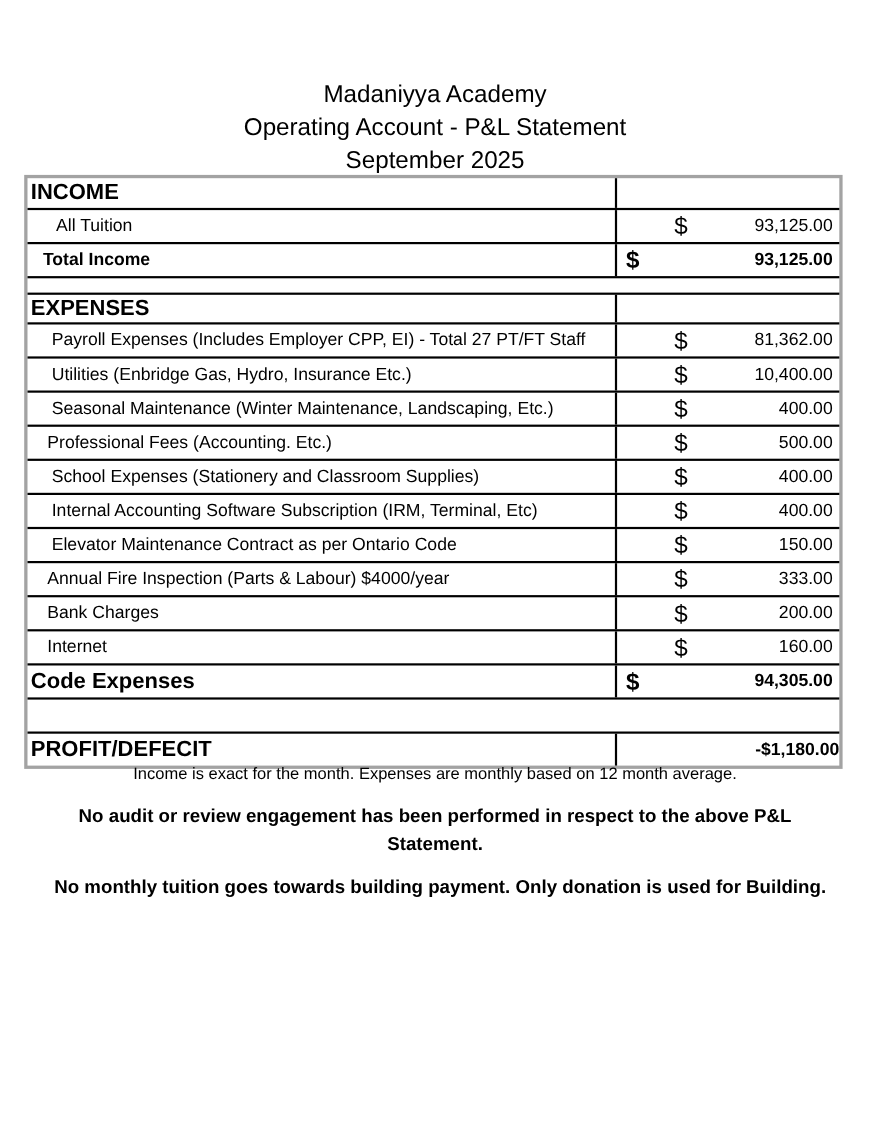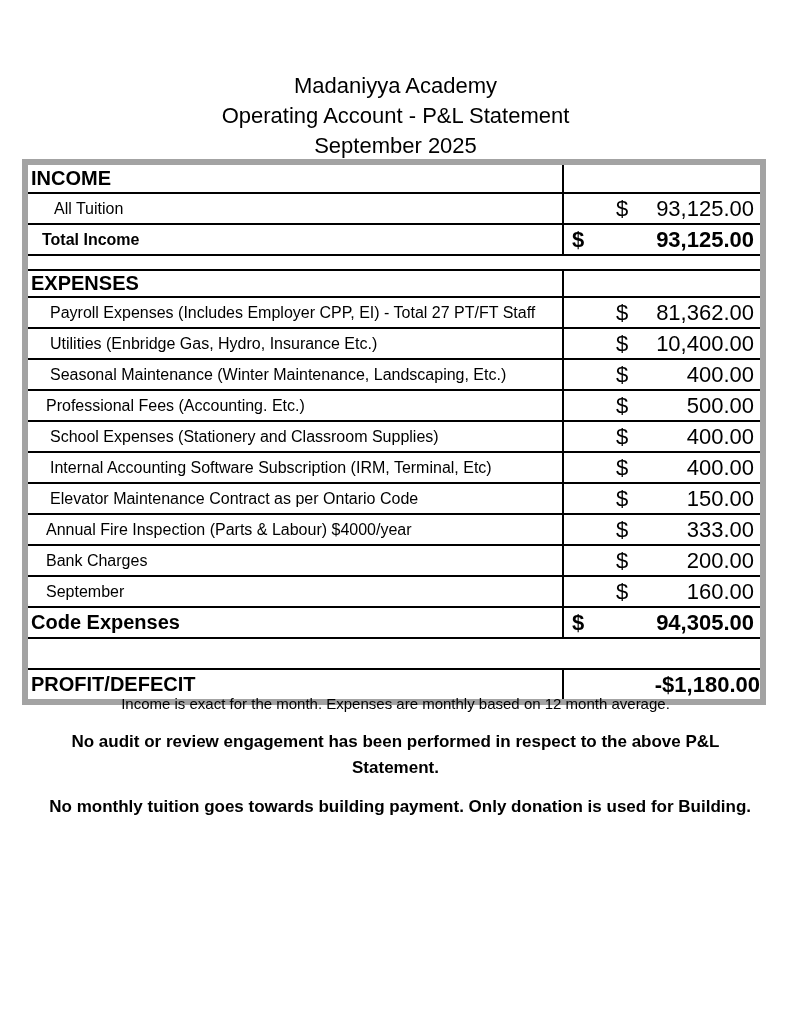--- a/index.html
+++ b/index.html
@@ -2,29 +2,29 @@
 <html><head>
 <meta charset="utf-8">
 <style>
   html, body { margin: 0; padding: 0; background: #ffffff; }
   body { width: 791px; height: 1024px; position: relative; overflow: hidden;
          font-family: "Liberation Sans", "DejaVu Sans", sans-serif; color: #000; }
   .title { position: absolute; left: 0; width: 791px; text-align: center;
            font-size: 22px; line-height: 30px; top: 71px; }
   .title div { height: 30px; }
   .tbl { position: absolute; left: 22px; top: 159px; width: 744px;
-         border: 6px solid #a3a3a3; box-sizing: border-box; }
+         border: 3px solid #a3a3a3; box-sizing: border-box; }
   .row { display: flex; border-top: 2px solid #000; box-sizing: border-box; }
   .row:first-child { border-top: none; }
   .c1 { width: 536px; box-sizing: border-box; border-right: 2px solid #000;
         display: flex; align-items: center; white-space: nowrap; overflow: hidden; }
   .c2 { flex: 1; display: flex; align-items: center; box-sizing: border-box;
         padding: 0 6px 0 8px; }
   .c2 .dol { font-size: 22px; width: 30px; }
-  .c2 .amt { flex: 1; text-align: right; font-size: 22px; }
+  .c2 .amt { flex: 1; text-align: right; font-size: 16px; }
   .h-sec { height: 27px; }
   .h-sec .c1 { font-weight: bold; font-size: 20px; padding-left: 3px; }
   .h-item { height: 31px; gap: 44px; }
   .h-item .c1 { font-size: 16px; }
   .h-total { height: 31px; }
   .h-total .c1 { font-weight: bold; font-size: 16px; padding-left: 14px; }
   .h-total .c2 { font-weight: bold; }
   .h-bigtotal { height: 31px; }
   .h-bigtotal .c1 { font-weight: bold; font-size: 20px; padding-left: 3px; }
   .h-bigtotal .c2 { font-weight: bold; }
@@ -137,21 +137,21 @@
       </div>
   </div>
   <div class="row h-item">
     <div class="c1 ind3">Bank Charges</div>
     <div class="c2">
         <span class="dol">$</span>
         <span class="amt">200.00</span>
       </div>
   </div>
   <div class="row h-item">
-    <div class="c1 ind3">September</div>
+    <div class="c1 ind3">Internet</div>
     <div class="c2">
         <span class="dol">$</span>
         <span class="amt">160.00</span>
       </div>
   </div>
   <div class="row h-bigtotal">
     <div class="c1">Code Expenses</div>
     <div class="c2">
         <span class="dol">$</span>
         <span class="amt">94,305.00</span>

